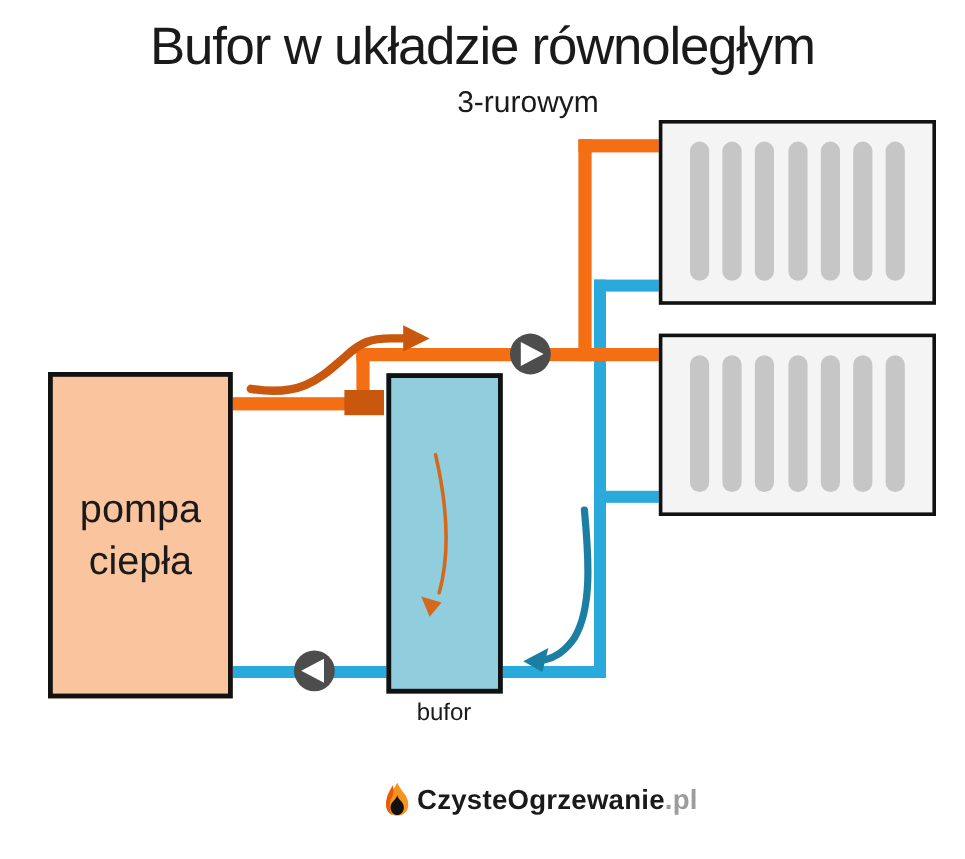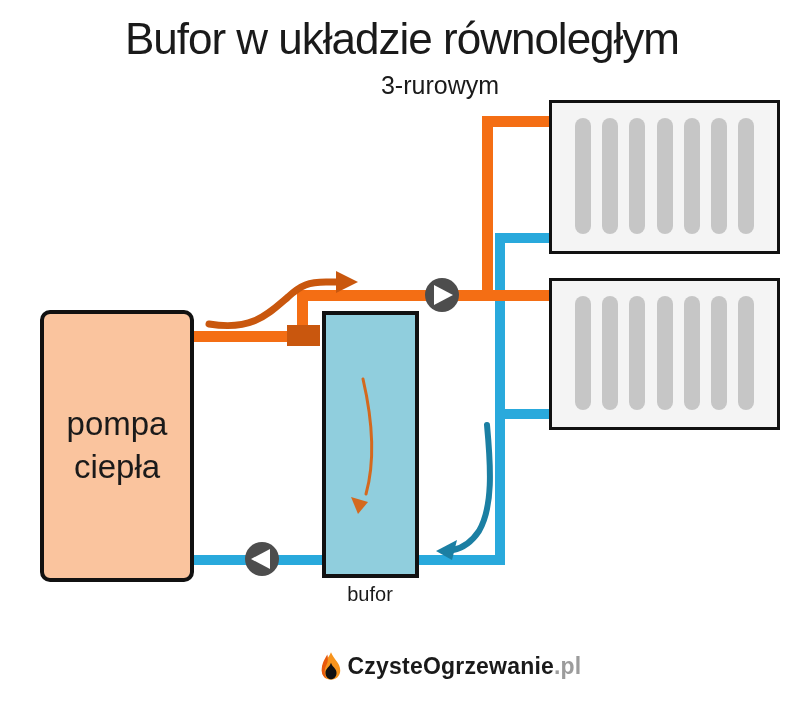--- a/index.html
+++ b/index.html
@@ -31,21 +31,21 @@
     font-size:25px;font-weight:400;margin-left:26px;
   }
   .pipe{position:absolute;}
   .pipe.hot{background:var(--hot-pipe);z-index:2;}
   .pipe.cold{background:var(--cold-pipe);z-index:1;}
   .tee{position:absolute;background:var(--hot-dark);z-index:2;}
   .box{position:absolute;box-sizing:border-box;border:4px solid var(--outline);z-index:3;}
   .heat-pump{
     left:40px;top:310px;width:154px;height:272px;background:var(--heat-pump-fill);
     display:flex;align-items:center;justify-content:center;text-align:center;
-    font-size:33px;line-height:1.3;border-radius:10px;
+    font-size:33px;line-height:1.3;
   }
   .buffer{left:322px;top:311px;width:97px;height:267px;background:var(--buffer-fill);}
   .buffer-label{
     position:absolute;left:310px;top:583px;width:120px;text-align:center;
     font-size:20px;z-index:3;
   }
   .radiator{
     position:absolute;left:549px;width:231px;box-sizing:border-box;
     border:3px solid var(--outline);background:var(--radiator-fill);
     display:flex;justify-content:space-evenly;align-items:stretch;

